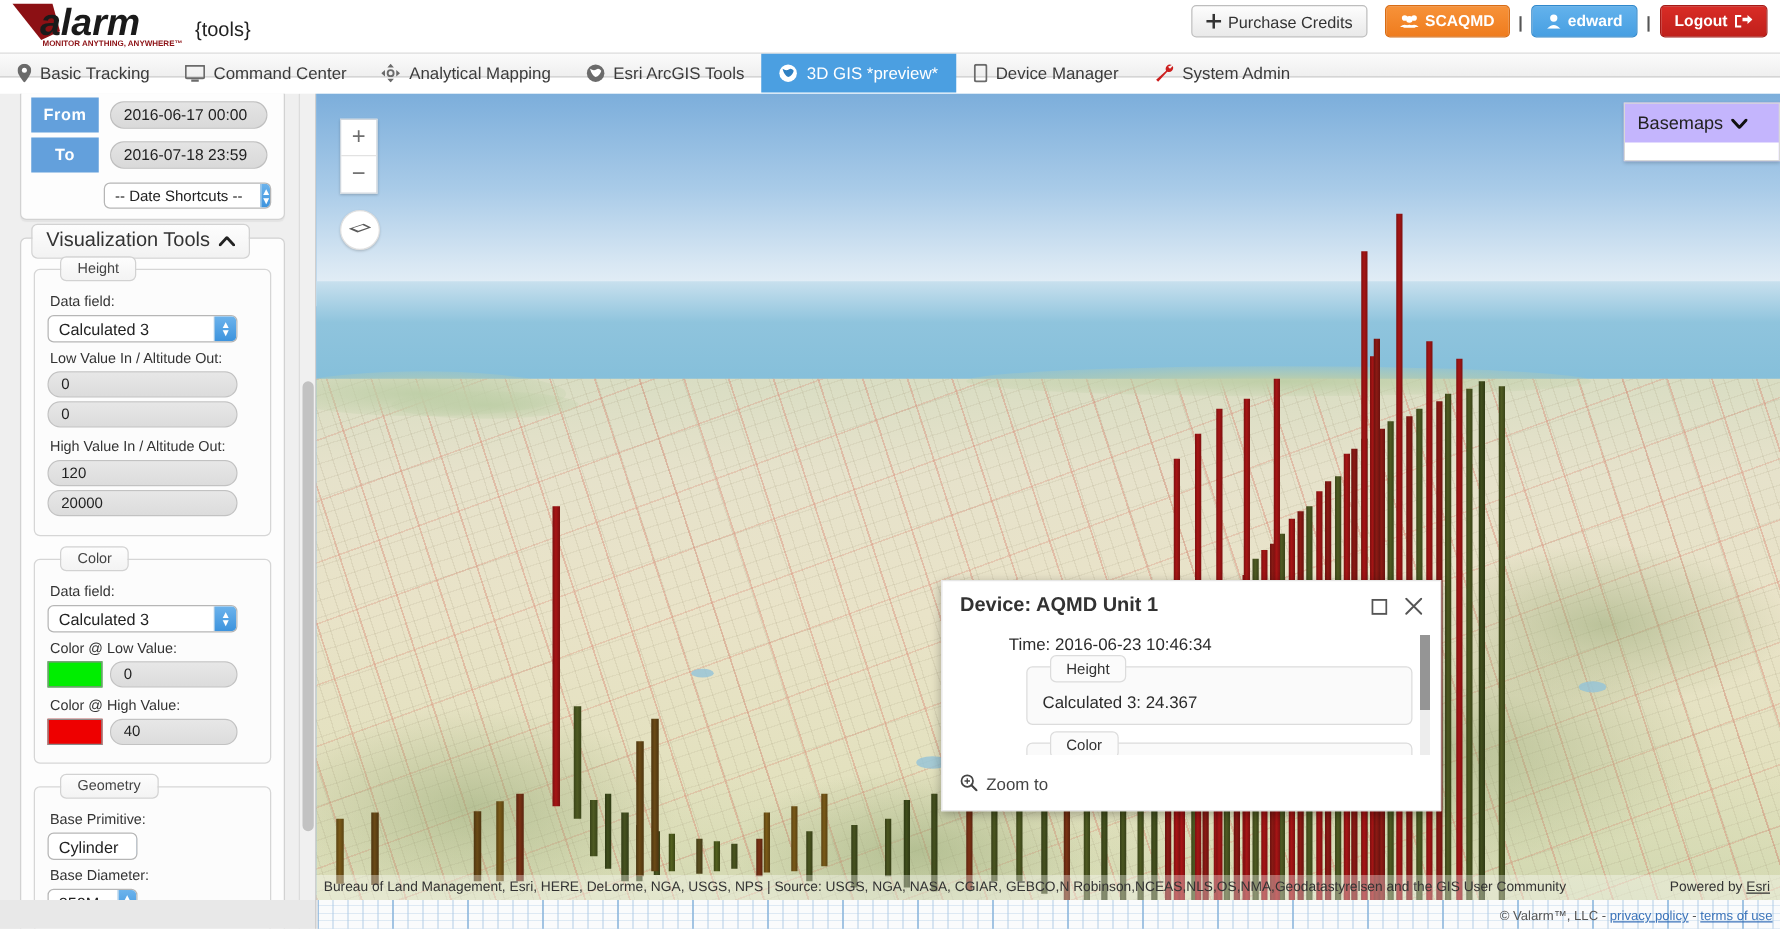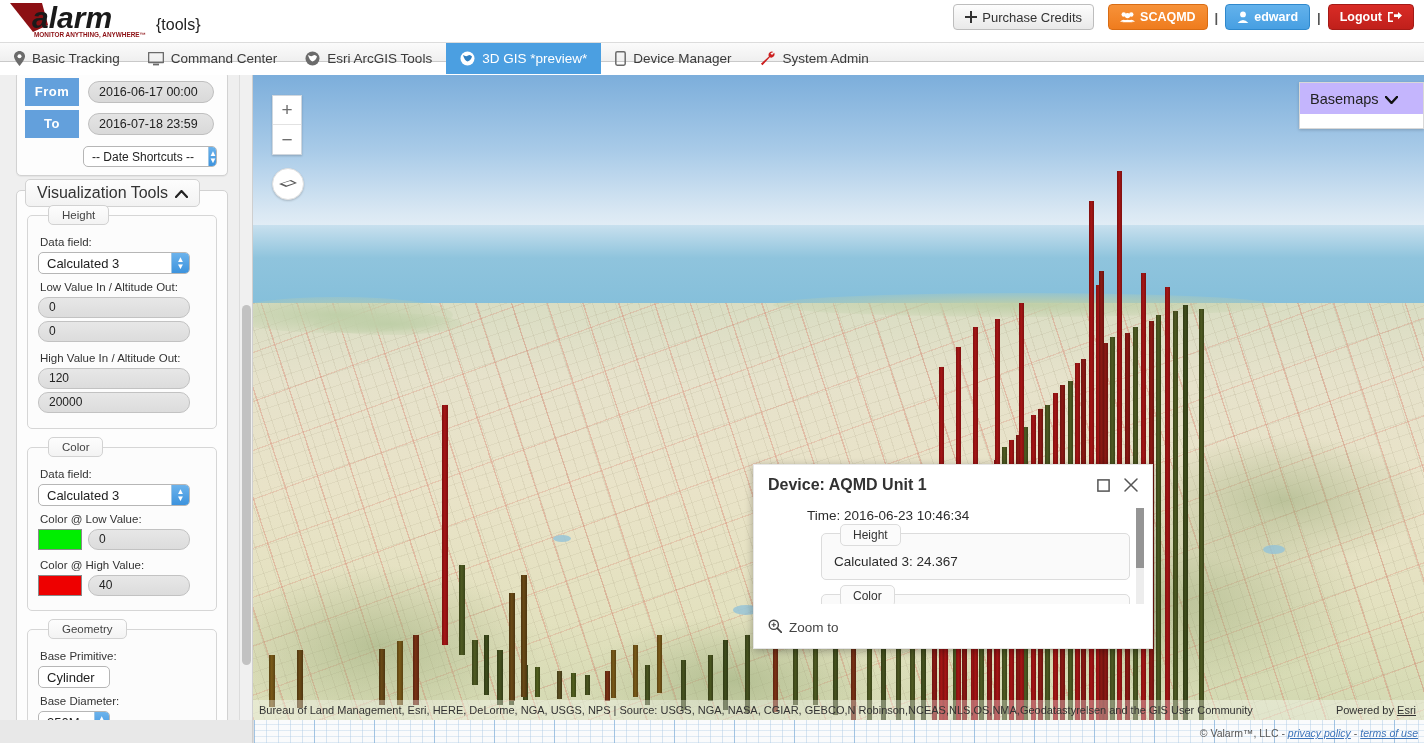--- a/index.html
+++ b/index.html
@@ -315,21 +315,21 @@
     background-image:
       repeating-linear-gradient(90deg, rgba(120,170,215,.55) 0, rgba(120,170,215,.55) 1px, rgba(0,0,0,0) 1px, rgba(0,0,0,0) 60px),
       repeating-linear-gradient(90deg, rgba(170,200,228,.45) 0, rgba(170,200,228,.45) 1px, rgba(0,0,0,0) 1px, rgba(0,0,0,0) 12px),
       repeating-linear-gradient(0deg, rgba(170,200,228,.35) 0, rgba(170,200,228,.35) 1px, rgba(0,0,0,0) 1px, rgba(0,0,0,0) 6px);
     border-left: 1px solid #dcdcdc;
   }
   #footer-note {
     position: absolute; right: 6px; top: 727px;
     font-size: 10.5px; color: #555; white-space: nowrap; z-index: 5;
   }
-  #footer-note a { color: #3b73b9; font-style: italic; }
+  #footer-note a { color: #3b73b9; }
   #bottom-left-strip {
     position: absolute; left: 0; top: 720px; width: 253px; height: 23px;
     background: #e8e8e8; border-right: 1px solid #cfcfcf;
   }
 </style>
 </head>
 <body>
 
 <div id="header">
   <div id="logo-area">
@@ -398,20 +398,29 @@
     <span>Basic Tracking</span>
   </div>
   <div class="navtab">
     <span class="ticon">
       <svg width="16" height="14" viewBox="0 0 16 14">
           <rect x="0.5" y="0.5" width="15" height="10" rx="1" fill="none" stroke="#6b6b6b" stroke-width="1.6"></rect>
           <rect x="5" y="11.6" width="6" height="1.8" fill="#6b6b6b"></rect>
         </svg>
     </span>
     <span>Command Center</span>
+  </div>
+  <div class="navtab">
+    <span class="ticon">
+      <svg width="15" height="15" viewBox="0 0 15 15">
+          <path d="M7.5,0 l2.6,3 h-5.2 z M7.5,15 l2.6,-3 h-5.2 z M0,7.5 l3,-2.6 v5.2 z M15,7.5 l-3,-2.6 v5.2 z" fill="#6b6b6b"></path>
+          <circle cx="7.5" cy="7.5" r="2.4" fill="none" stroke="#6b6b6b" stroke-width="1.5"></circle>
+        </svg>
+    </span>
+    <span>Analytical Mapping</span>
   </div>
   <div class="navtab">
     <span class="ticon">
       <svg width="15" height="15" viewBox="0 0 15 15">
           <circle cx="7.5" cy="7.5" r="7" fill="#6b6b6b"></circle>
           <path d="M3,4 q3,2 5,0.5 q2,-1.5 4,1 q-1,4 -4.5,5 q-3,-1 -4.5,-6.5 z" fill="#fff"></path>
         </svg>
     </span>
     <span>Esri ArcGIS Tools</span>
   </div>

